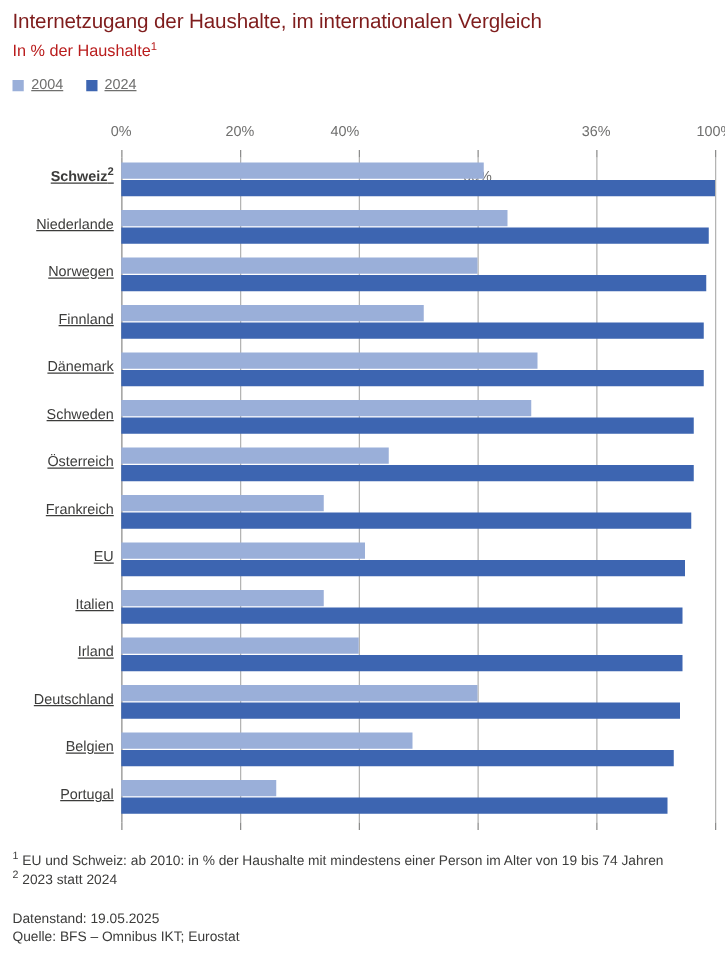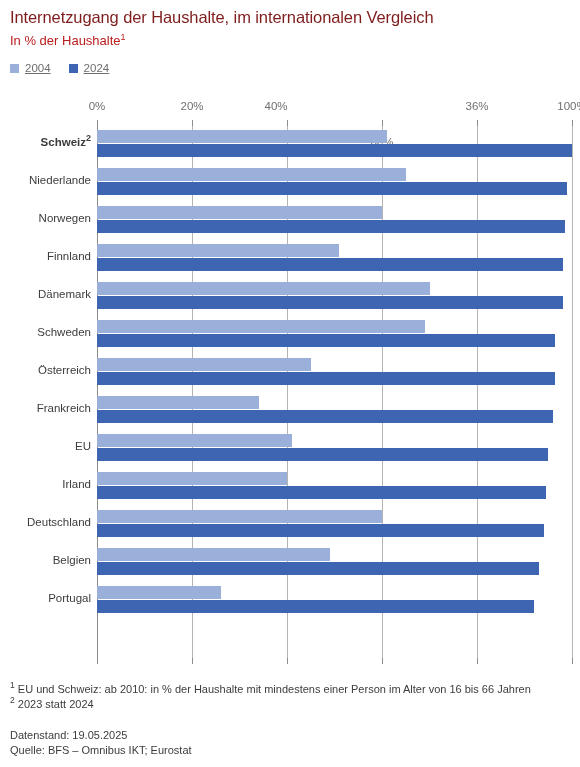--- a/index.html
+++ b/index.html
@@ -129,20 +129,21 @@
   .cat-label {
     position: absolute;
     right: 489px;          
     top: 9px;
     width: 86px;
     text-align: right;
     font-size: 11.5px;
     color: #3c3c3b;
     line-height: 14px;
     white-space: nowrap;
+    text-decoration: underline;
   }
   .cat-label.bold {
     font-weight: bold;
   }
   .bars {
     position: absolute;
     left: 97px;
     top: 4px;
     width: 475px;
     height: 30px;
@@ -300,20 +301,27 @@
         </div>
       </div>
       <div class="row">
         <div class="cat-label"><span>EU</span></div>
         <div class="bars">
           <div class="bar b2004" title="EU 2004: 41%" style="width: 194.75px; background: rgb(154, 175, 217);"></div>
           <div class="bar b2024" title="EU 2024: 95%" style="width: 451.25px; background: rgb(61, 101, 177);"></div>
         </div>
       </div>
       <div class="row">
+        <div class="cat-label"><span>Italien</span></div>
+        <div class="bars">
+          <div class="bar b2004" title="Italien 2004: 34%" style="width: 161.5px; background: rgb(154, 175, 217);"></div>
+          <div class="bar b2024" title="Italien 2024: 94.5%" style="width: 448.875px; background: rgb(61, 101, 177);"></div>
+        </div>
+      </div>
+      <div class="row">
         <div class="cat-label"><span>Irland</span></div>
         <div class="bars">
           <div class="bar b2004" title="Irland 2004: 40%" style="width: 190px; background: rgb(154, 175, 217);"></div>
           <div class="bar b2024" title="Irland 2024: 94.5%" style="width: 448.875px; background: rgb(61, 101, 177);"></div>
         </div>
       </div>
       <div class="row">
         <div class="cat-label"><span>Deutschland</span></div>
         <div class="bars">
           <div class="bar b2004" title="Deutschland 2004: 60%" style="width: 285px; background: rgb(154, 175, 217);"></div>
@@ -331,21 +339,21 @@
         <div class="cat-label"><span>Portugal</span></div>
         <div class="bars">
           <div class="bar b2004" title="Portugal 2004: 26%" style="width: 123.5px; background: rgb(154, 175, 217);"></div>
           <div class="bar b2024" title="Portugal 2024: 92%" style="width: 437px; background: rgb(61, 101, 177);"></div>
         </div>
       </div>
     </div>
 </div>
 
 <div class="footnotes">
-  <div><sup>1</sup><span> EU und Schweiz: ab 2010: in % der Haushalte mit mindestens einer Person im Alter von 16 bis 66 Jahren</span></div>
+  <div><sup>1</sup><span> EU und Schweiz: ab 2010: in % der Haushalte mit mindestens einer Person im Alter von 19 bis 74 Jahren</span></div>
   <div><sup>2</sup><span> 2023 statt 2024</span></div>
 </div>
 
 <div class="source-block">
   <div class="source-left">
     <div>Datenstand: 19.05.2025</div>
     <div>Quelle: BFS – Omnibus IKT; Eurostat</div>
   </div>
 </div>
 

